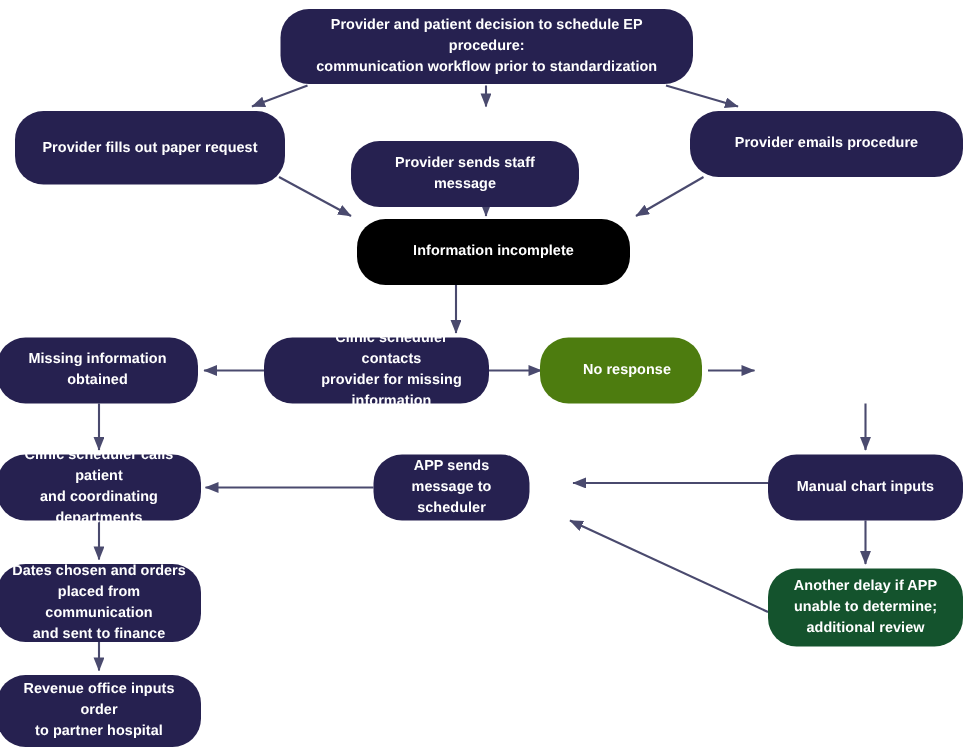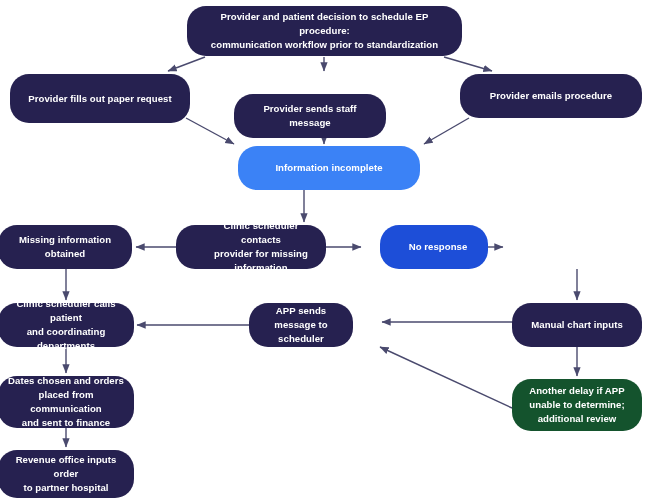--- a/index.html
+++ b/index.html
@@ -95,25 +95,25 @@
 
       <path d="M66,428 L66,447"></path>
     </g>
   </svg>
 
   <div class="node wide-pad" style="left: 187px; top: 6px; width: 275px; height: 50px; background: rgb(38, 33, 80); color: rgb(255, 255, 255);">Provider and patient decision to schedule EP procedure:
 communication workflow prior to standardization</div>
   <div class="node wide-pad" style="left: 10px; top: 74px; width: 180px; height: 49px; background: rgb(38, 33, 80); color: rgb(255, 255, 255); text-align: right;">Provider fills out paper request</div>
   <div class="node wide-pad" style="left: 234px; top: 74px; width: 152px; height: 44px; background: rgb(38, 33, 80); color: rgb(255, 255, 255); margin-top: 20px;">Provider sends staff message</div>
   <div class="node wide-pad" style="left: 460px; top: 74px; width: 182px; height: 44px; background: rgb(38, 33, 80); color: rgb(255, 255, 255);">Provider emails procedure</div>
-  <div class="node wide-pad" style="left: 238px; top: 146px; width: 182px; height: 44px; background: #3b82f6; color: rgb(255, 255, 255);">Information incomplete</div>
+  <div class="node wide-pad" style="left: 238px; top: 146px; width: 182px; height: 44px; background: #000000; color: rgb(255, 255, 255);">Information incomplete</div>
   <div class="node" style="left: -2px; top: 225px; width: 134px; height: 44px; background: rgb(38, 33, 80); color: rgb(255, 255, 255);">Missing information obtained</div>
   <div class="node" style="left: 176px; top: 225px; width: 150px; height: 44px; background: rgb(38, 33, 80); color: rgb(255, 255, 255); padding-left: 28px;">Clinic scheduler contacts
 provider for missing information</div>
-  <div class="node" style="left: 380px; top: 225px; width: 108px; height: 44px; background: #1d4ed8; color: rgb(255, 255, 255); padding-left: 16px;">No response</div>
+  <div class="node" style="left: 360px; top: 225px; width: 108px; height: 44px; background: #4d7c0f; color: rgb(255, 255, 255); padding-left: 16px;">No response</div>
   <div class="node" style="left: -2px; top: 303px; width: 136px; height: 44px; background: rgb(38, 33, 80); color: rgb(255, 255, 255);">Clinic scheduler calls patient
 and coordinating departments</div>
   <div class="node" style="left: 249px; top: 303px; width: 104px; height: 44px; background: rgb(38, 33, 80); color: rgb(255, 255, 255);">APP sends message to
 scheduler</div>
   <div class="node" style="left: 512px; top: 303px; width: 130px; height: 44px; background: rgb(38, 33, 80); color: rgb(255, 255, 255);">Manual chart inputs</div>
   <div class="node" style="left: -2px; top: 376px; width: 136px; height: 52px; background: rgb(38, 33, 80); color: rgb(255, 255, 255);">Dates chosen and orders
 placed from communication
 and sent to finance</div>
   <div class="node" style="left: 512px; top: 379px; width: 130px; height: 52px; background: #14532d; color: rgb(255, 255, 255);">Another delay if APP
 unable to determine;

